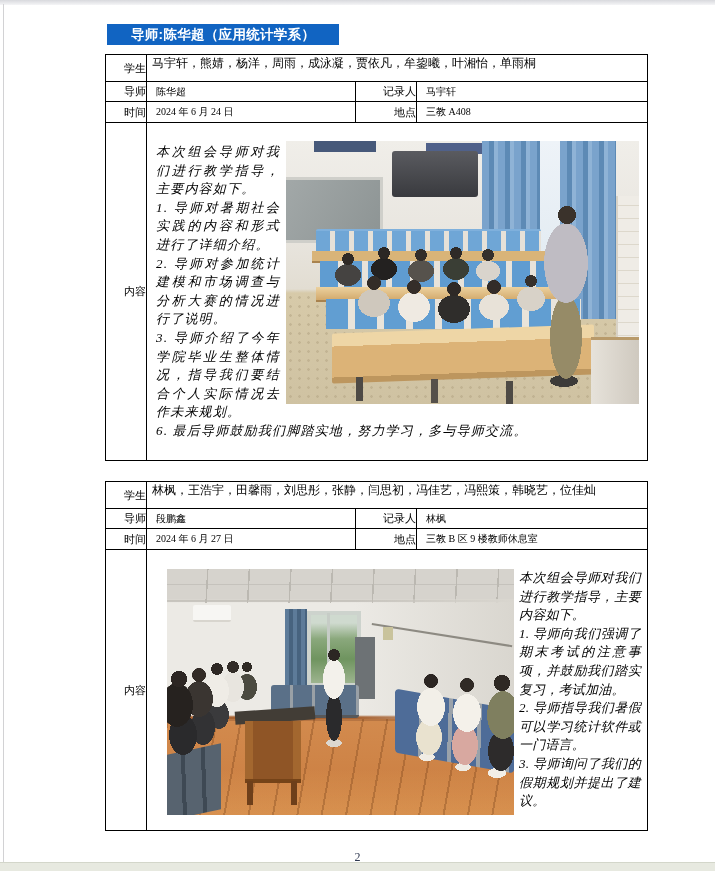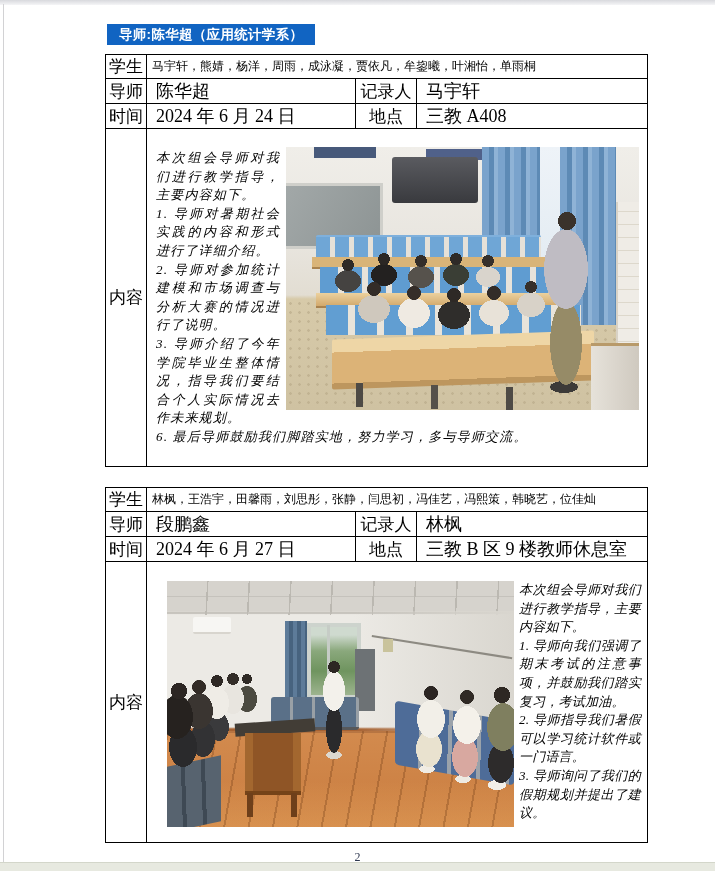--- a/index.html
+++ b/index.html
@@ -9,31 +9,31 @@
   }
   
   .top-strip{position:absolute;left:0;top:0;width:715px;height:5px;
     background:linear-gradient(#d8d9dd,#f5f5f7);}
   .left-edge{position:absolute;left:3px;top:4px;width:1px;height:858px;background:#d2d2d4;}
   .bottom-strip{position:absolute;left:0;top:862px;width:715px;height:9px;
     background:#e7e9e0;border-top:1px solid #d3d6ca;}
 
   .doc{position:absolute;left:105px;top:24px;width:543px;}
   .badge{
-    display:inline-block;margin:0 0 9px 2px;padding:3px 12px;
+    display:inline-block;margin:0 0 9px 2px;padding:3px 24px;
     background:#1164c2;color:#fff;
     font-family:"Liberation Sans","DejaVu Sans",sans-serif;
     font-weight:bold;font-size:13.5px;line-height:15px;letter-spacing:.3px;
   }
   .sec2{margin-top:20px;}
   table{width:542px;table-layout:fixed;border-collapse:collapse;}
   td{border:1.4px solid #000;vertical-align:middle;overflow:hidden;}
-  .lab{text-align:center;font-size:17px;padding:0;}
-  .val{font-size:18px;padding:0 7px 0 9px;}
-  .students-val{font-size:12px;letter-spacing:0;white-space:nowrap;padding:0 2px 0 5px;}
+  .lab{text-align:right;font-size:11px;padding:0;}
+  .val{font-size:10px;padding:0 7px 0 9px;}
+  .students-val{font-size:12px;letter-spacing:0;white-space:nowrap;padding:0 2px 9px 5px;}
   .r1{height:21px}.r2{height:20px}.r3{height:21px}
   .crow1{height:338px}.crow2{height:281px}
   .content-cell{vertical-align:top;font-style:italic;}
   .c1{padding:20px 8px 0 9px;}
   .c2{padding:19px 6px 0 0;}
   .t{font-size:13px;line-height:18.6px;letter-spacing:1.2px;text-align:justify;margin:0;}
   .c2 .t{letter-spacing:.2px;}
   .pageno{position:absolute;left:0;top:850px;width:715px;text-align:center;
     font-size:12px;color:#2f3850;}
 

